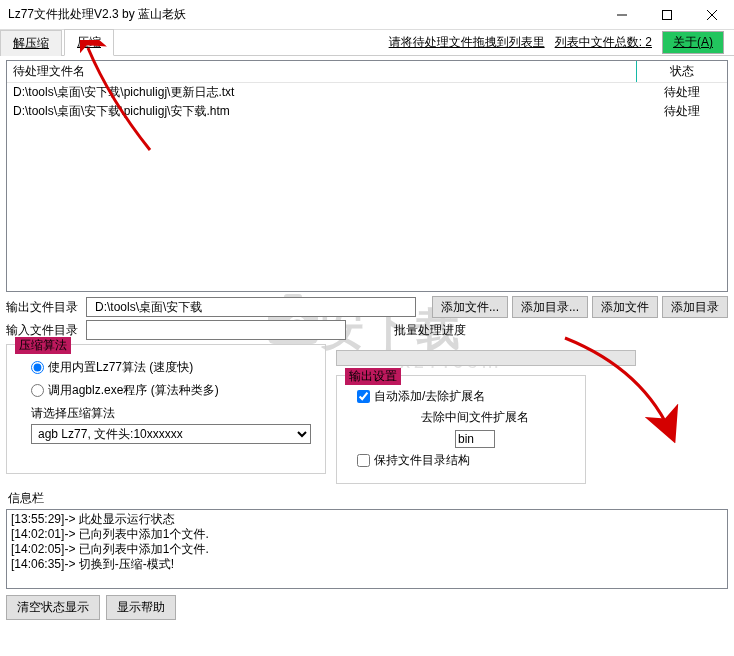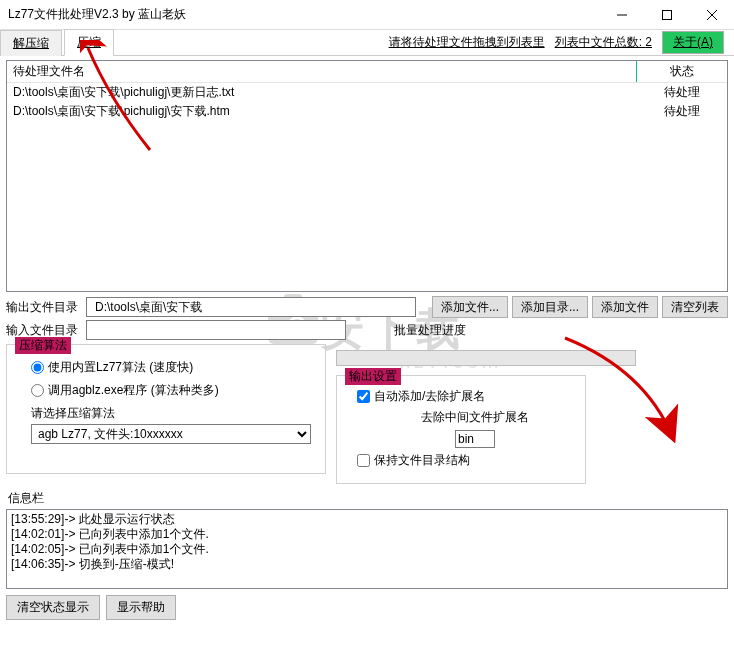--- a/index.html
+++ b/index.html
@@ -131,21 +131,21 @@
   </div>
 </div>
 
 <div class="dirrow">
   <span class="lbl">输出文件目录</span>
   <input class="path" style="width: 330px;" value="D:\tools\桌面\安下载">
   <div style="flex:1"></div>
   <button class="btn">添加文件...</button>
   <button class="btn">添加目录...</button>
   <button class="btn">添加文件</button>
-  <button class="btn">清空列表</button>
+  <button class="btn">添加目录</button>
 </div>
 
 <div class="dirrow">
   <span class="lbl">输入文件目录</span>
   <input class="path" style="width: 260px;" value="">
   <div style="width:40px"></div>
   <span>批量处理进度</span>
 </div>
 
 <div class="midsection">

